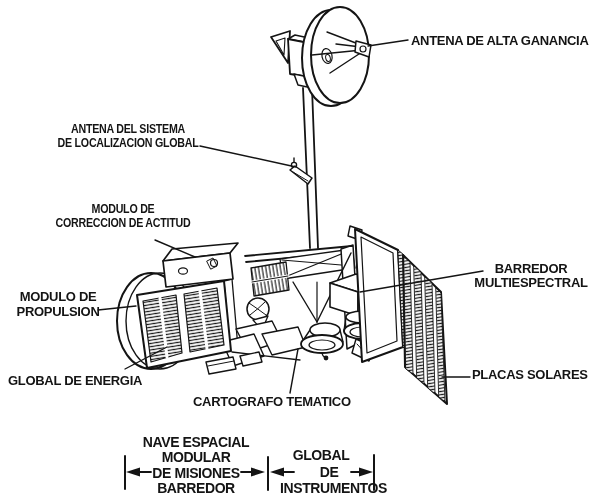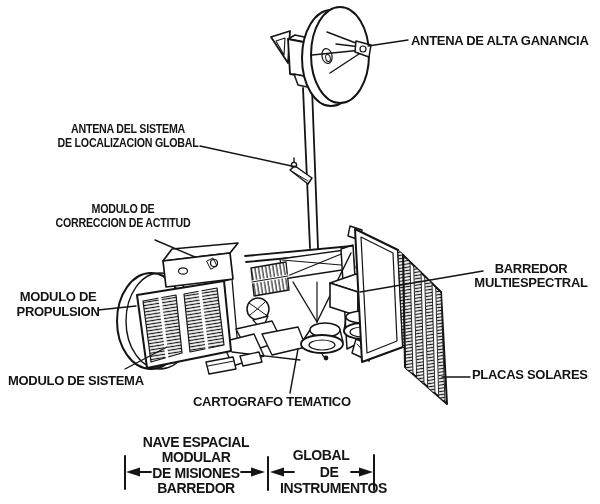--- a/index.html
+++ b/index.html
@@ -207,21 +207,21 @@
   <div class="lbl ctr narrow" style="left:33px;top:202px;width:180px;">
     <div>MODULO DE</div>
     <div>CORRECCION DE ACTITUD</div>
   </div>
 
   <div class="lbl ctr lh15" style="left:8px;top:289px;width:100px;">
     <div>MODULO DE</div>
     <div>PROPULSION</div>
   </div>
 
-  <div class="lbl" style="left:8px;top:374px;">MODULO DE SISTEMA</div>
+  <div class="lbl" style="left:8px;top:374px;">GLOBAL DE ENERGIA</div>
 
   <div class="lbl ctr lh14" style="left:463px;top:262px;width:136px;">
     <div>BARREDOR</div>
     <div>MULTIESPECTRAL</div>
   </div>
 
   <div class="lbl" style="left:472px;top:368px;">PLACAS SOLARES</div>
 
   <div class="lbl" style="left:193px;top:395px;">CARTOGRAFO TEMATICO</div>
 

